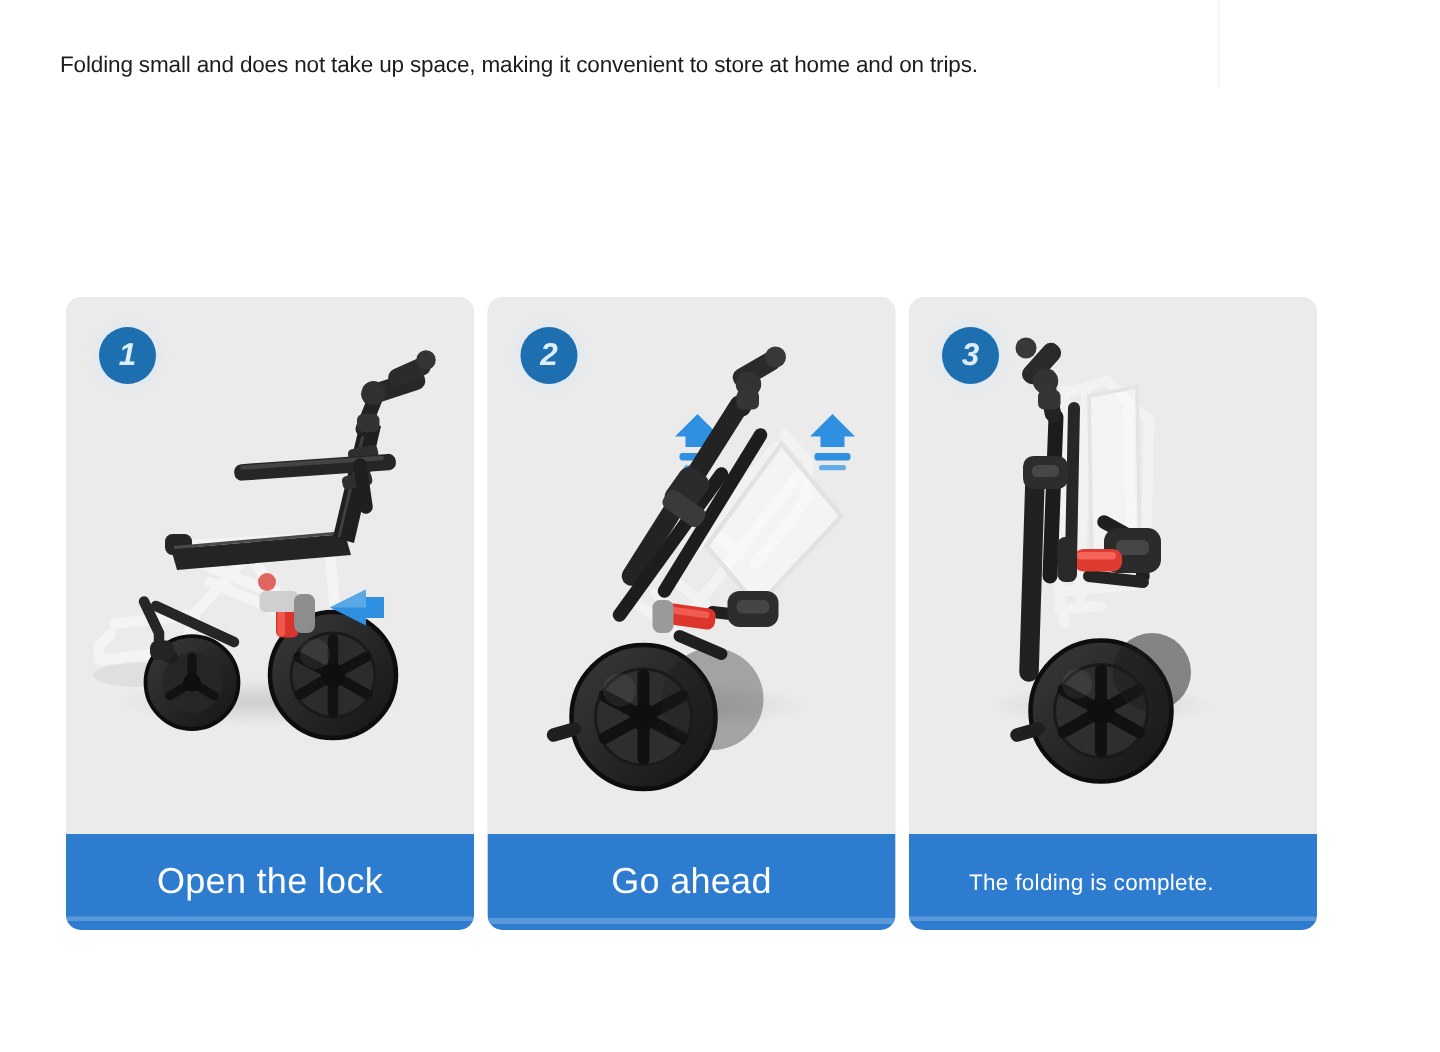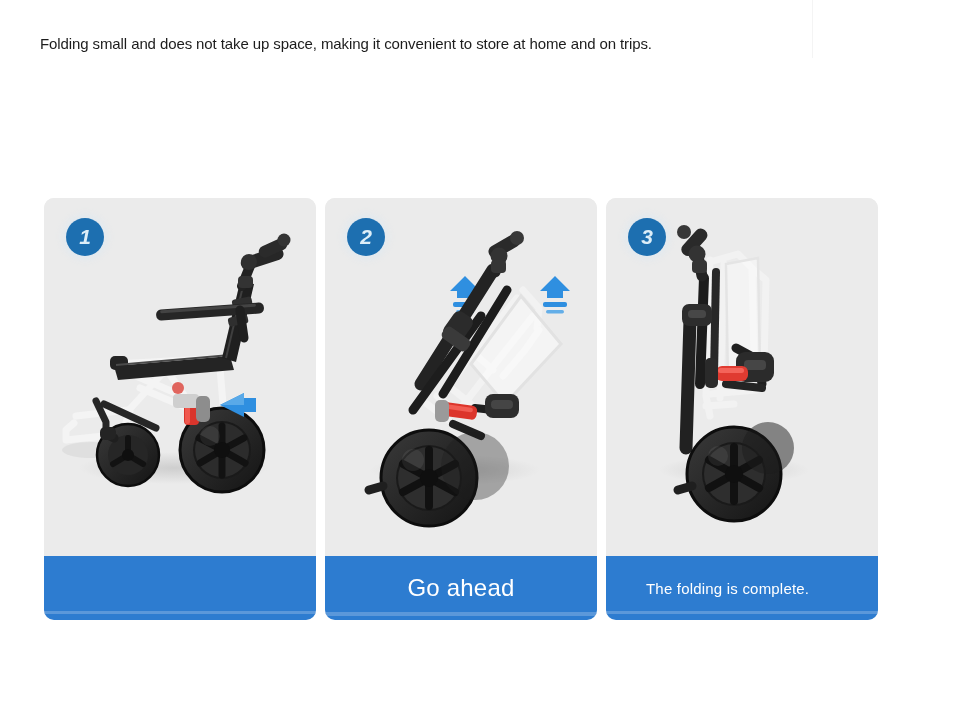--- a/index.html
+++ b/index.html
@@ -273,20 +273,21 @@
           <path d="M200 195 L176 207 L200 219 Z" fill="#2f8fe0"></path>
           <rect x="198" y="200" width="14" height="14" fill="#2f8fe0"></rect>
           <path d="M200 195 L176 207 L200 207 Z" fill="#59a9e8"></path>
         </g>
       </svg>
     </div>
 
     <div class="badge">1</div>
 
     <div class="caption center">
+      <span class="caption-text">Open the lock</span>
       <span class="caption-underline"></span>
     </div>
   </div>
 
   <div class="card">
     <div class="card-photo">
       <svg viewBox="0 0 272 358" xmlns="http://www.w3.org/2000/svg">
         <defs>
           <linearGradient id="tyre2" x1="0" y1="0" x2="1" y2="1">
             <stop offset="0" stop-color="#3a3a3a"></stop>

